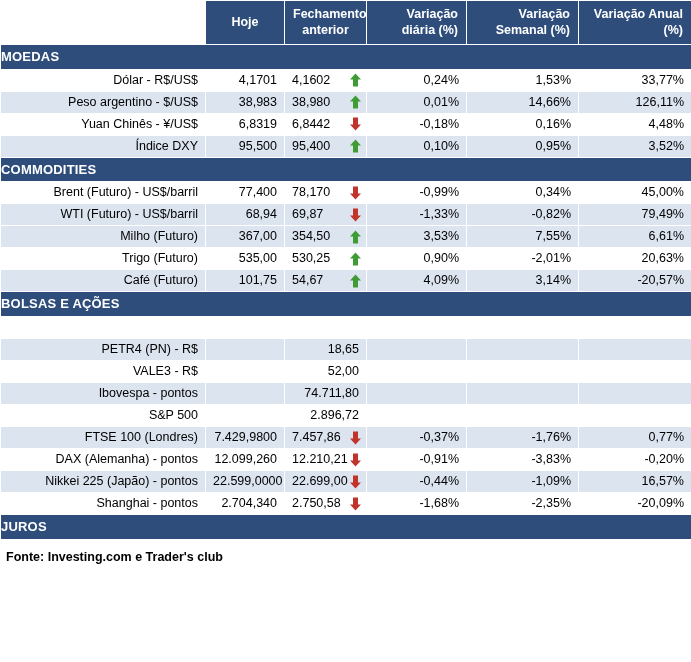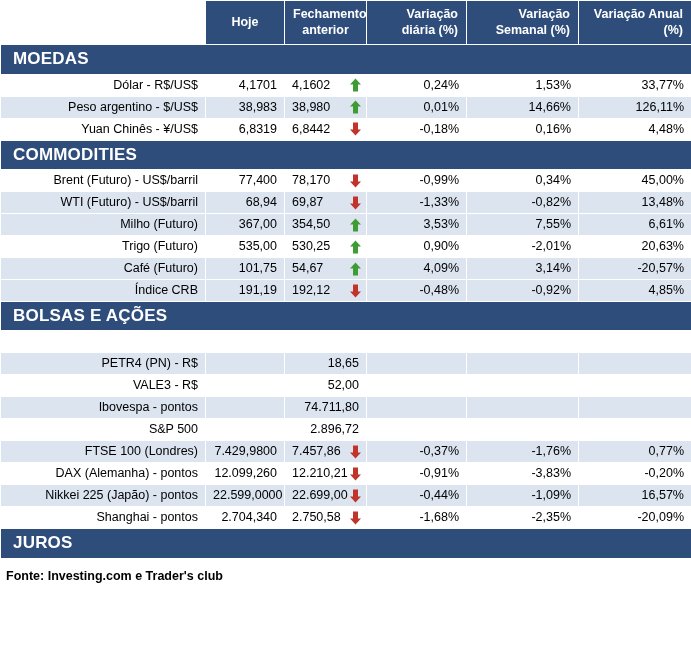--- a/index.html
+++ b/index.html
@@ -58,22 +58,22 @@
     font-size: 12.5px;
     line-height: 1.2;
     vertical-align: middle;
     white-space: nowrap;
     overflow: hidden;
   }
   tr.section td {
     background: #2e4d7b;
     color: #ffffff;
     font-weight: bold;
-    font-size: 17px;
-    padding: 4px 12px;
+    font-size: 13px;
+    padding: 4px 0;
     letter-spacing: 0.2px;
   }
   tr.band-a td { background: #ffffff; }
   tr.band-b td { background: #dce4f0; }
 
   td.label { text-align: right; }
   td.num { text-align: right; position: relative; }
   td.num .val { display: inline-block; }
 
   td.arrowcell {
@@ -155,20 +155,32 @@
           <td class="num">6,8319</td>
           <td class="arrowcell"><span class="val">6,8442</span><span class="arrow">
               <svg width="13" height="15" viewBox="0 0 13 15">
                 <polygon points="6.5,14 12,8 9,8 9,1 4,1 4,8 1,8" fill="#c0342b"></polygon>
               </svg>
             </span></td>
           <td class="num">-0,18%</td>
           <td class="num">0,16%</td>
           <td class="num">4,48%</td>
         </tr>
+        <tr class="band-b">
+          <td class="label">Índice DXY</td>
+          <td class="num">95,500</td>
+          <td class="arrowcell"><span class="val">95,400</span><span class="arrow">
+              <svg width="13" height="15" viewBox="0 0 13 15">
+                <polygon points="6.5,1 12,7 9,7 9,14 4,14 4,7 1,7" fill="#3f9c35"></polygon>
+              </svg>
+            </span></td>
+          <td class="num">0,10%</td>
+          <td class="num">0,95%</td>
+          <td class="num">3,52%</td>
+        </tr>
         <tr class="section">
           <td colspan="6">COMMODITIES</td>
         </tr>
         <tr class="band-a">
           <td class="label">Brent (Futuro) - US$/barril</td>
           <td class="num">77,400</td>
           <td class="arrowcell"><span class="val">78,170</span><span class="arrow">
               <svg width="13" height="15" viewBox="0 0 13 15">
                 <polygon points="6.5,14 12,8 9,8 9,1 4,1 4,8 1,8" fill="#c0342b"></polygon>
               </svg>
@@ -180,21 +192,21 @@
         <tr class="band-b">
           <td class="label">WTI (Futuro) - US$/barril</td>
           <td class="num">68,94</td>
           <td class="arrowcell"><span class="val">69,87</span><span class="arrow">
               <svg width="13" height="15" viewBox="0 0 13 15">
                 <polygon points="6.5,14 12,8 9,8 9,1 4,1 4,8 1,8" fill="#c0342b"></polygon>
               </svg>
             </span></td>
           <td class="num">-1,33%</td>
           <td class="num">-0,82%</td>
-          <td class="num">13,48%</td>
+          <td class="num">79,49%</td>
         </tr>
         <tr class="band-b">
           <td class="label">Milho (Futuro)</td>
           <td class="num">367,00</td>
           <td class="arrowcell"><span class="val">354,50</span><span class="arrow">
               <svg width="13" height="15" viewBox="0 0 13 15">
                 <polygon points="6.5,1 12,7 9,7 9,14 4,14 4,7 1,7" fill="#3f9c35"></polygon>
               </svg>
             </span></td>
           <td class="num">3,53%</td>
@@ -218,32 +230,20 @@
           <td class="num">101,75</td>
           <td class="arrowcell"><span class="val">54,67</span><span class="arrow">
               <svg width="13" height="15" viewBox="0 0 13 15">
                 <polygon points="6.5,1 12,7 9,7 9,14 4,14 4,7 1,7" fill="#3f9c35"></polygon>
               </svg>
             </span></td>
           <td class="num">4,09%</td>
           <td class="num">3,14%</td>
           <td class="num">-20,57%</td>
         </tr>
-        <tr class="band-b">
-          <td class="label">Índice CRB</td>
-          <td class="num">191,19</td>
-          <td class="arrowcell"><span class="val">192,12</span><span class="arrow">
-              <svg width="13" height="15" viewBox="0 0 13 15">
-                <polygon points="6.5,14 12,8 9,8 9,1 4,1 4,8 1,8" fill="#c0342b"></polygon>
-              </svg>
-            </span></td>
-          <td class="num">-0,48%</td>
-          <td class="num">-0,92%</td>
-          <td class="num">4,85%</td>
-        </tr>
         <tr class="section">
           <td colspan="6">BOLSAS E AÇÕES</td>
         </tr>
         <tr class="band-a">
           <td class="label"></td>
           <td class="num"></td>
           <td class="num"><span class="val"></span></td>
           <td class="num"></td>
           <td class="num"></td>
           <td class="num"></td>

